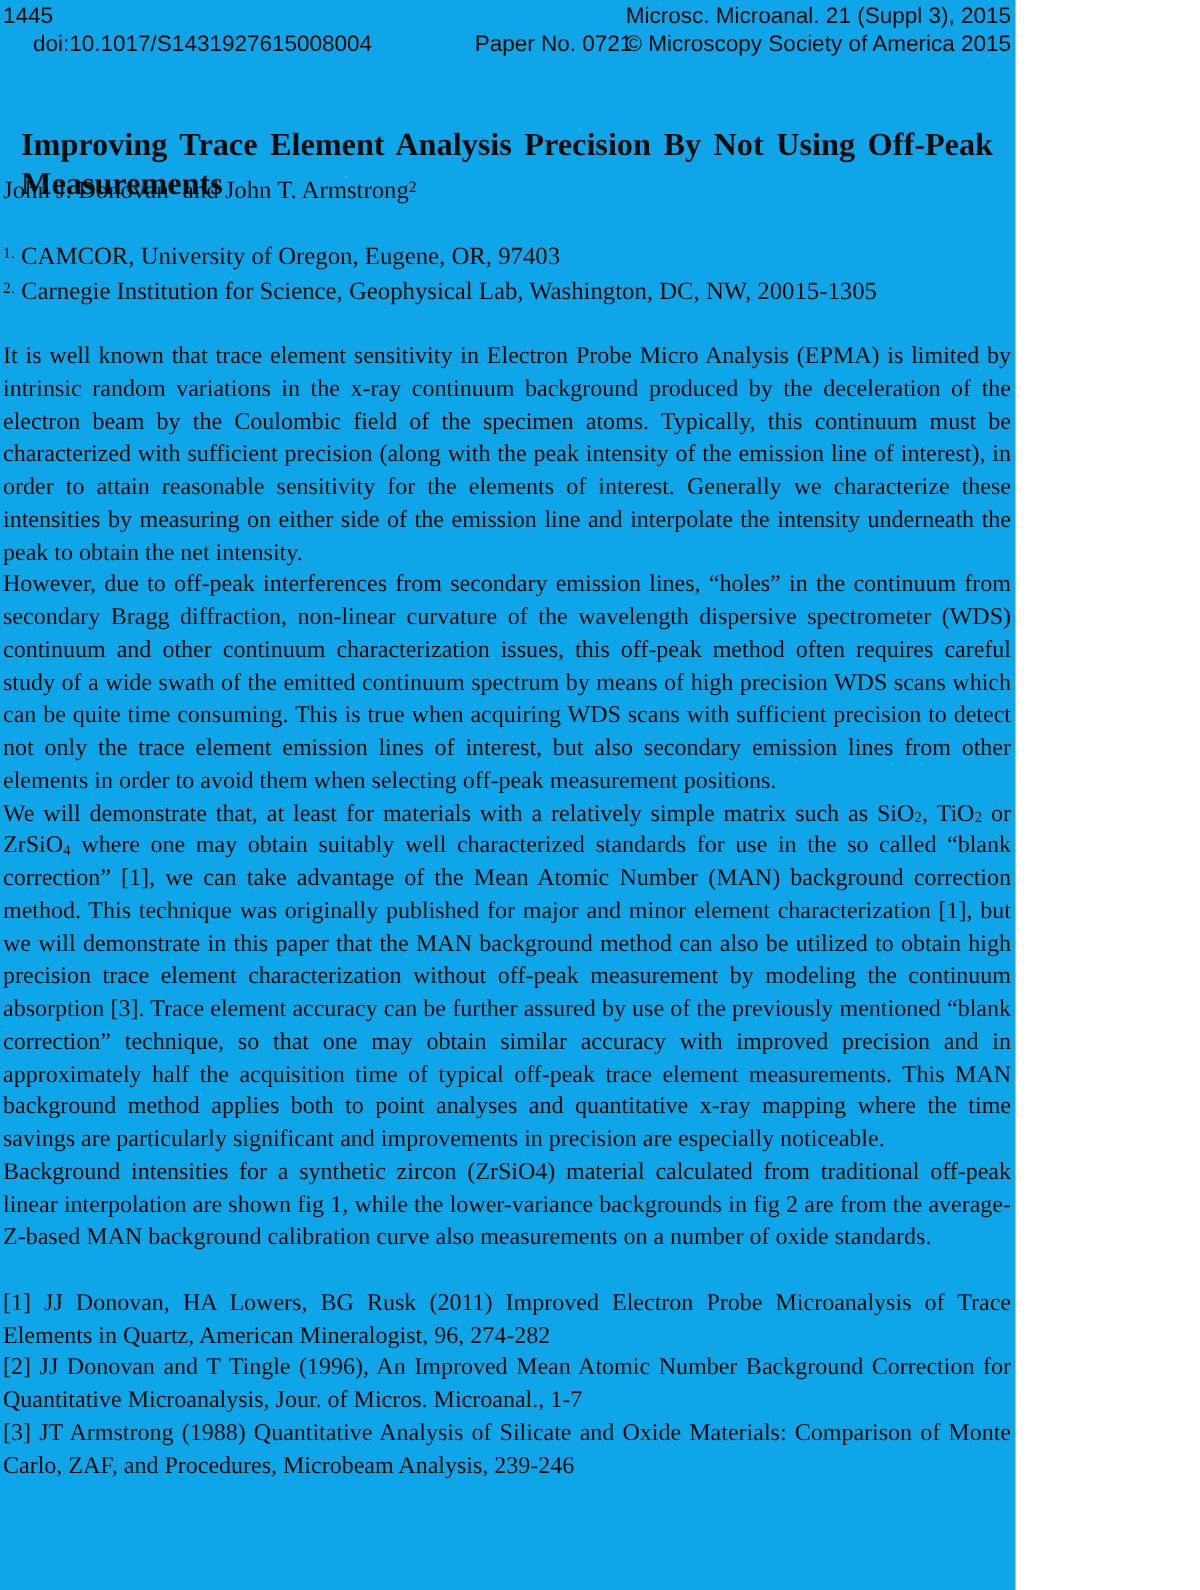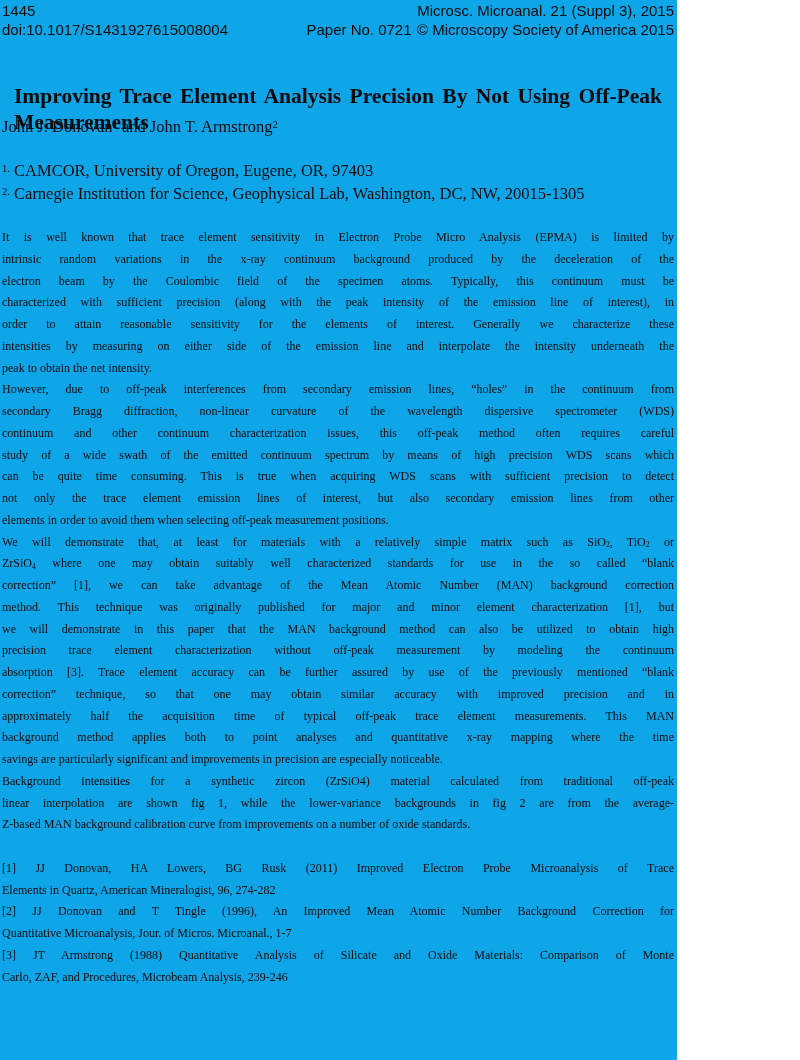--- a/index.html
+++ b/index.html
@@ -8,21 +8,21 @@
     color:#0a0a0a; overflow:hidden;
     font-family:"Liberation Serif","DejaVu Serif",serif;
   }
   
   .jheader{
     position:absolute; top:1px; left:2px; right:3px;
     font-family:"Liberation Sans","DejaVu Sans",sans-serif;
     font-size:15px; line-height:19px; color:#0a0a0a;
   }
   .hrow1{ display:flex; justify-content:space-between; }
-  .hrow2{ display:grid; grid-template-columns:1fr auto 1fr; }
+  .hrow2{ display:grid; grid-template-columns:1fr auto 1fr;margin-left:20px; }
   .hrow2 .hleft{ justify-self:start; }
   .hrow2 .hcenter{ justify-self:center; transform:translateX(21px); }
   .hrow2 .hright{ justify-self:end; text-align:center; }
   
   .title{
     position:absolute; top:71px; left:2px; right:3px; margin:12px;
     font-size:21.5px; font-weight:bold; line-height:26px;
     text-align:justify; text-align-last:justify;
   }
   
@@ -31,21 +31,21 @@
     font-size:16.5px; line-height:20px;
   }
   
   .affils{
     position:absolute; top:159px; left:2px; right:3px;
     font-size:16.5px; line-height:23px;
   }
   
   .abstract-body{
     position:absolute; top:227px; left:2px; right:3px;
-    font-size:12px; line-height:21.75px;
+    font-size:16px; line-height:21.75px;
   }
   .abstract-body > * + *{ margin-top:21.75px; }
   .block{ margin:0; }
   .refs-group .block{ margin-top:0; }
   .line{ text-align:justify; text-align-last:justify; }
   .line.last{ text-align-last:left; }
   sup{ font-size:64%; line-height:0; vertical-align:baseline; position:relative; top:-0.42em; }
   sub{ font-size:64%; line-height:0; vertical-align:baseline; position:relative; top:0.18em; }
 </style>
 </head>
@@ -102,21 +102,21 @@
         <div class="line">precision trace element characterization without off-peak measurement by modeling the continuum</div>
         <div class="line">absorption [3]. Trace element accuracy can be further assured by use of the previously mentioned “blank</div>
         <div class="line">correction” technique, so that one may obtain similar accuracy with improved precision and in</div>
         <div class="line">approximately half the acquisition time of typical off-peak trace element measurements. This MAN</div>
         <div class="line">background method applies both to point analyses and quantitative x-ray mapping where the time</div>
         <div class="line last">savings are particularly significant and improvements in precision are especially noticeable.</div>
       </div>
       <div class="block">
         <div class="line">Background intensities for a synthetic zircon (ZrSiO4) material calculated from traditional off-peak</div>
         <div class="line">linear interpolation are shown fig 1, while the lower-variance backgrounds in fig 2 are from the average-</div>
-        <div class="line last">Z-based MAN background calibration curve from improvements on a number of oxide standards.</div>
+        <div class="line last">Z-based MAN background calibration curve also measurements on a number of oxide standards.</div>
       </div>
       <div class="refs-group">
         <div class="block">
           <div class="line">[1] JJ Donovan, HA Lowers, BG Rusk (2011) Improved Electron Probe Microanalysis of Trace</div>
           <div class="line last">Elements in Quartz, American Mineralogist, 96, 274-282</div>
         </div>
         <div class="block">
           <div class="line">[2] JJ Donovan and T Tingle (1996), An Improved Mean Atomic Number Background Correction for</div>
           <div class="line last">Quantitative Microanalysis, Jour. of Micros. Microanal., 1-7</div>
         </div>

